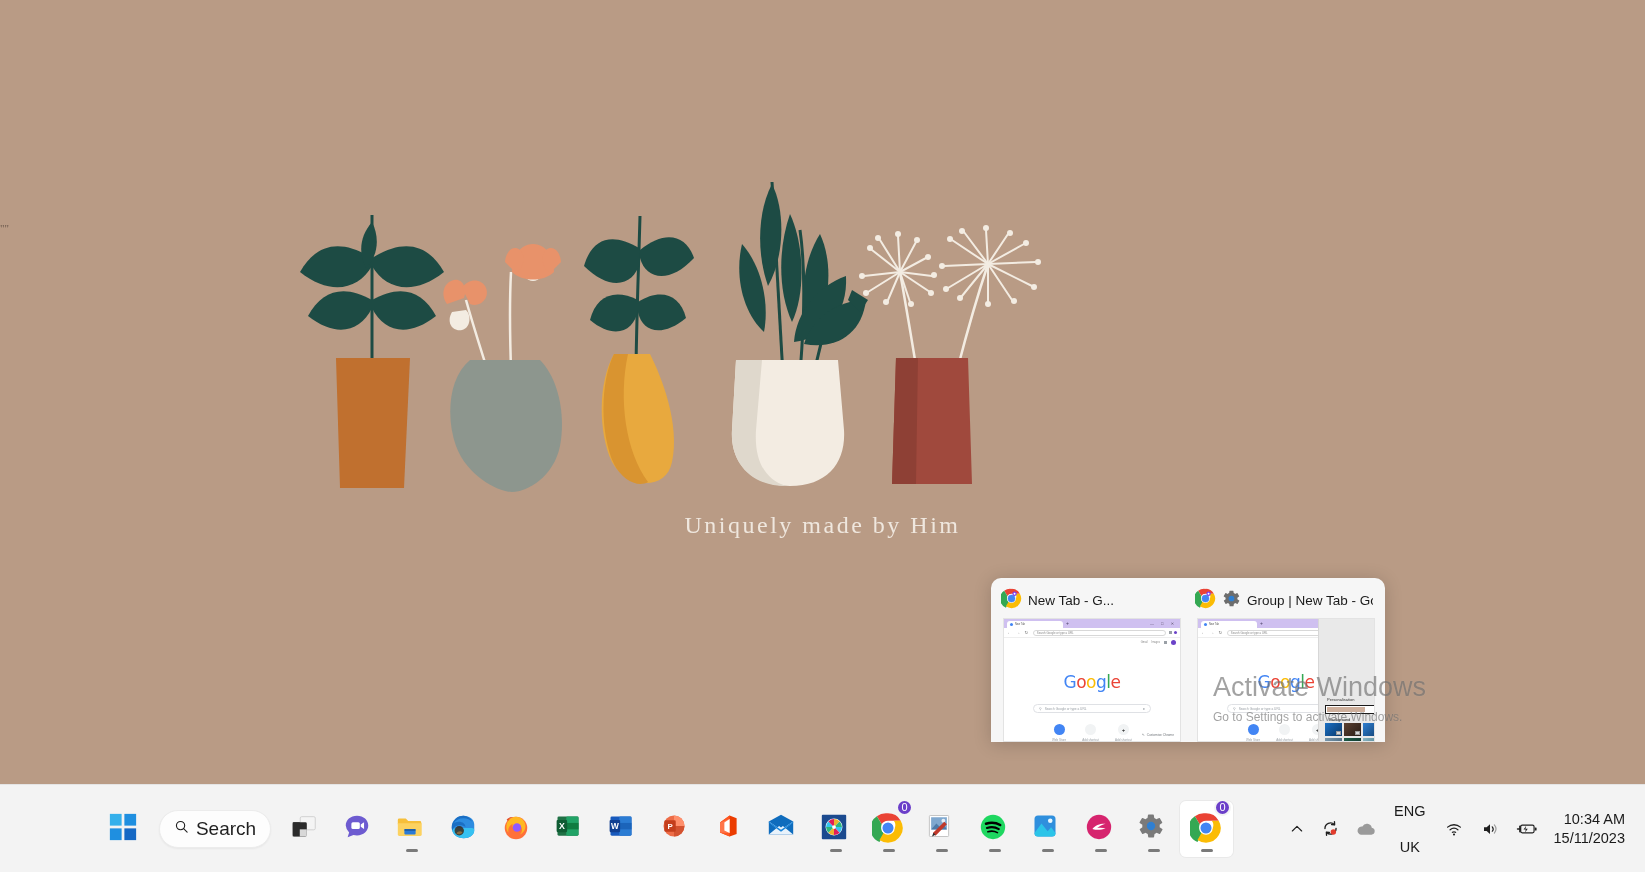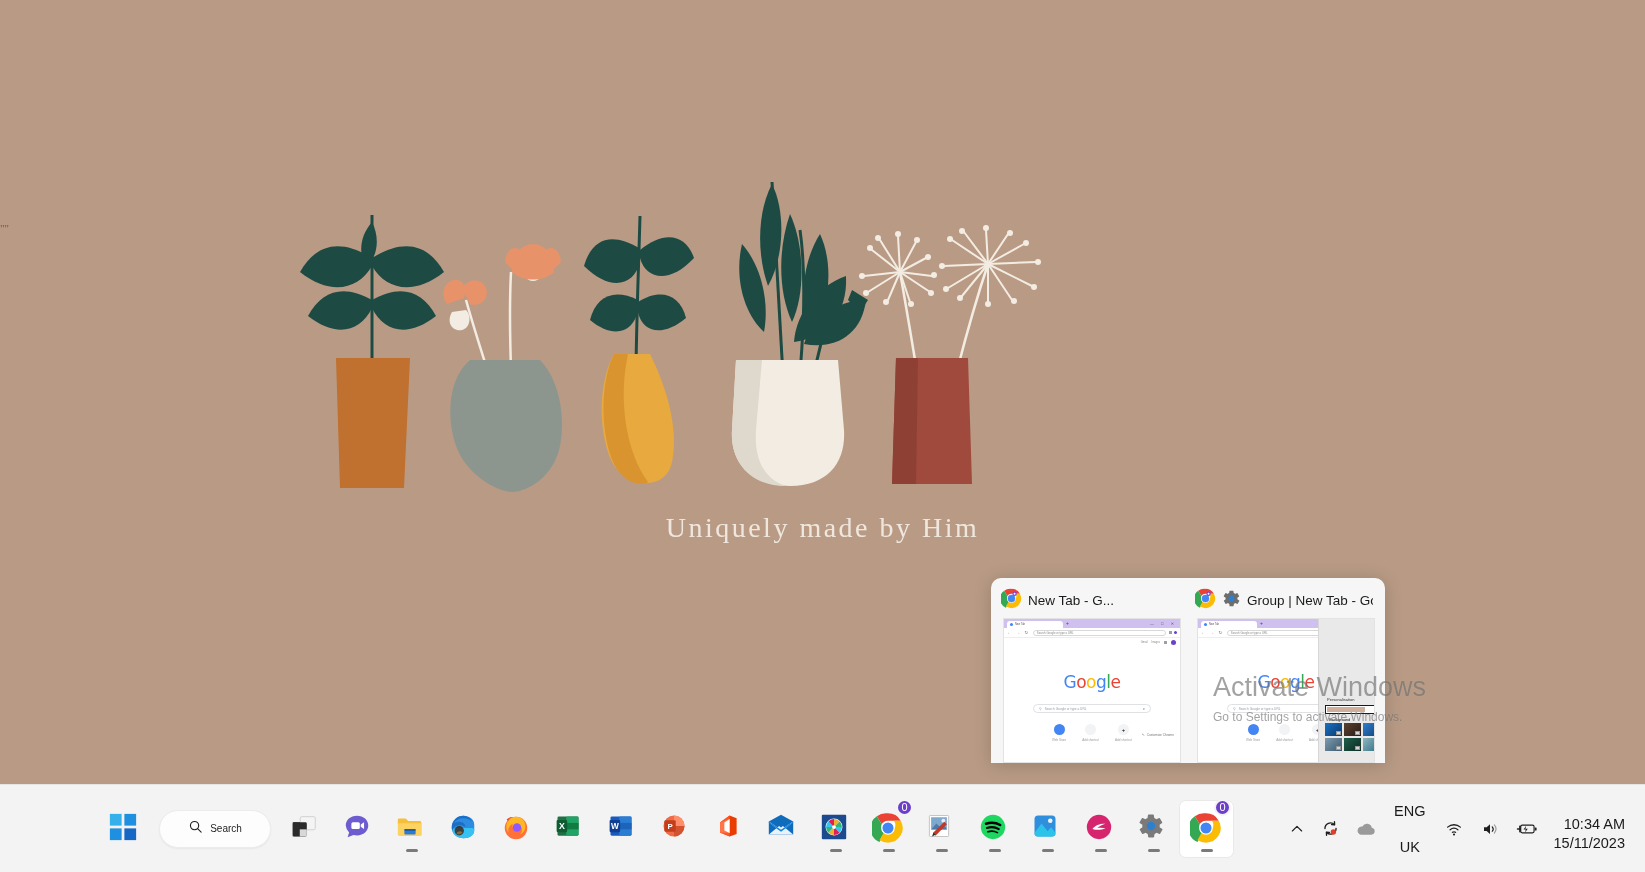--- a/index.html
+++ b/index.html
@@ -21,21 +21,21 @@
     left: 0; top: 0; right: 0; bottom: 88px;
   }
   #wall-svg { position: absolute; left: 0; top: 0; width: 100%; height: 100%; }
 
   #wall-caption {
     position: absolute;
     left: 0; right: 0;
     top: 512px;
     text-align: center;
     font-family: "Liberation Serif", serif;
-    font-size: 28px;
+    font-size: 24px;
     letter-spacing: 2.5px;
     color: #efe7de;
   }
 
   
   #desktop-stray {
     position: absolute;
     left: 0px; top: 222px;
     font-size: 11px;
     color: #6a584c;
@@ -51,21 +51,21 @@
     pointer-events: none;
     z-index: 40;
   }
   #activate-title { font-size: 27px; line-height: 30px; font-weight: 400; }
   #activate-sub   { font-size: 12px; line-height: 22px; margin-top: 4px; }
 
   
   #preview-popup {
     position: absolute;
     left: 991px; top: 578px;
-    width: 394px; height: 185px;
+    width: 394px; height: 164px;
     background: #f6f6f6;
     border-radius: 10px 10px 0 0;
     box-shadow: 0 2px 18px rgba(0,0,0,0.18);
     z-index: 30;
     display: flex;
     padding: 6px 4px 0 4px;
     gap: 4px;
     overflow: hidden;
   }
   .preview-item {
@@ -256,39 +256,38 @@
   #search-pill {
     height: 38px; width: 112px;
     background: #fdfdfd;
     border: 1px solid #ececec;
     border-radius: 19px;
     display: flex; align-items: center; justify-content: center;
     gap: 7px;
     margin: 0 8px;
     box-shadow: 0 1px 2px rgba(0,0,0,0.05);
   }
-  #search-pill .lbl { font-size: 10px; color: #1f1f1f; }
+  #search-pill .lbl { font-size: 19px; color: #1f1f1f; }
 
   
   #tray {
     position: absolute; right: 8px;
     display: flex; align-items: center; gap: 0px;
     height: 100%;
   }
   .tray-btn {
     height: 48px; padding: 0 8px;
     display: flex; align-items: center; justify-content: center;
     border-radius: 5px;
   }
   #lang { flex-direction: column; line-height: 16px; font-size: 14.5px; color: #1a1a1a; padding: 0 10px; gap: 20px; }
   #clock {
     flex-direction: column; align-items: flex-end;
     line-height: 19px; font-size: 14.5px; color: #1a1a1a;
     padding: 0 12px 0 8px;
-    justify-content: flex-end;
   }
 </style>
 </head>
 <body>
 
 <div id="desktop">
 
   <div id="wallpaper">
     <svg id="wall-svg" viewBox="0 0 1645 784" preserveAspectRatio="xMidYMid meet">
       <rect width="1645" height="784" fill="#b99b85"></rect>

